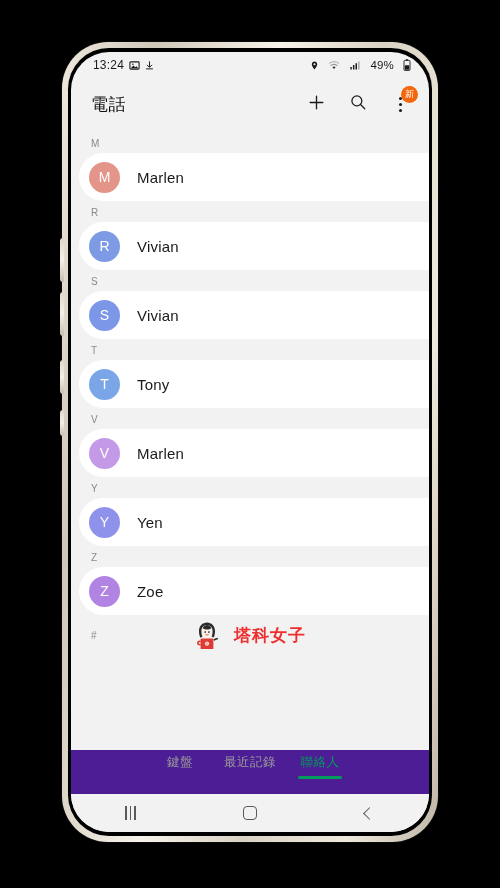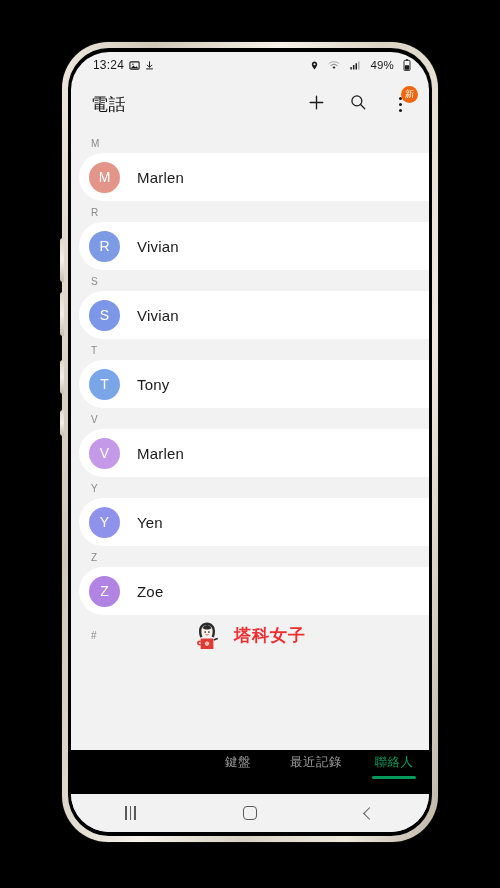--- a/index.html
+++ b/index.html
@@ -158,24 +158,23 @@
     color: #ef2f2f;
     font-size: 17px;
     font-weight: 700;
     letter-spacing: 1px;
   }
   .wm-mascot { width: 26px; height: 30px; display: block; }
 
   
   .tab-bar {
     flex: 0 0 44px;
-    display: flex; align-items: flex-start; justify-content: flex-end;
+    display: flex; align-items: flex-start; justify-content: center;
     padding-top: 4px;
-    background: #000000;
-    gap: 8px;
+    background: #4c1d95;
   }
   .tab {
     display: flex; flex-direction: column; align-items: center; gap: 5px;
     cursor: pointer;
     min-width: 70px;
   }
   .tab-label { font-size: 12.5px; color: #9a9a9a; letter-spacing: .5px; }
   .tab.active .tab-label { color: #009a5a; font-weight: 400; }
   .tab-underline { width: 44px; height: 3px; border-radius: 2px; background: transparent; }
   .tab.active .tab-underline { background: #009a5a; }

